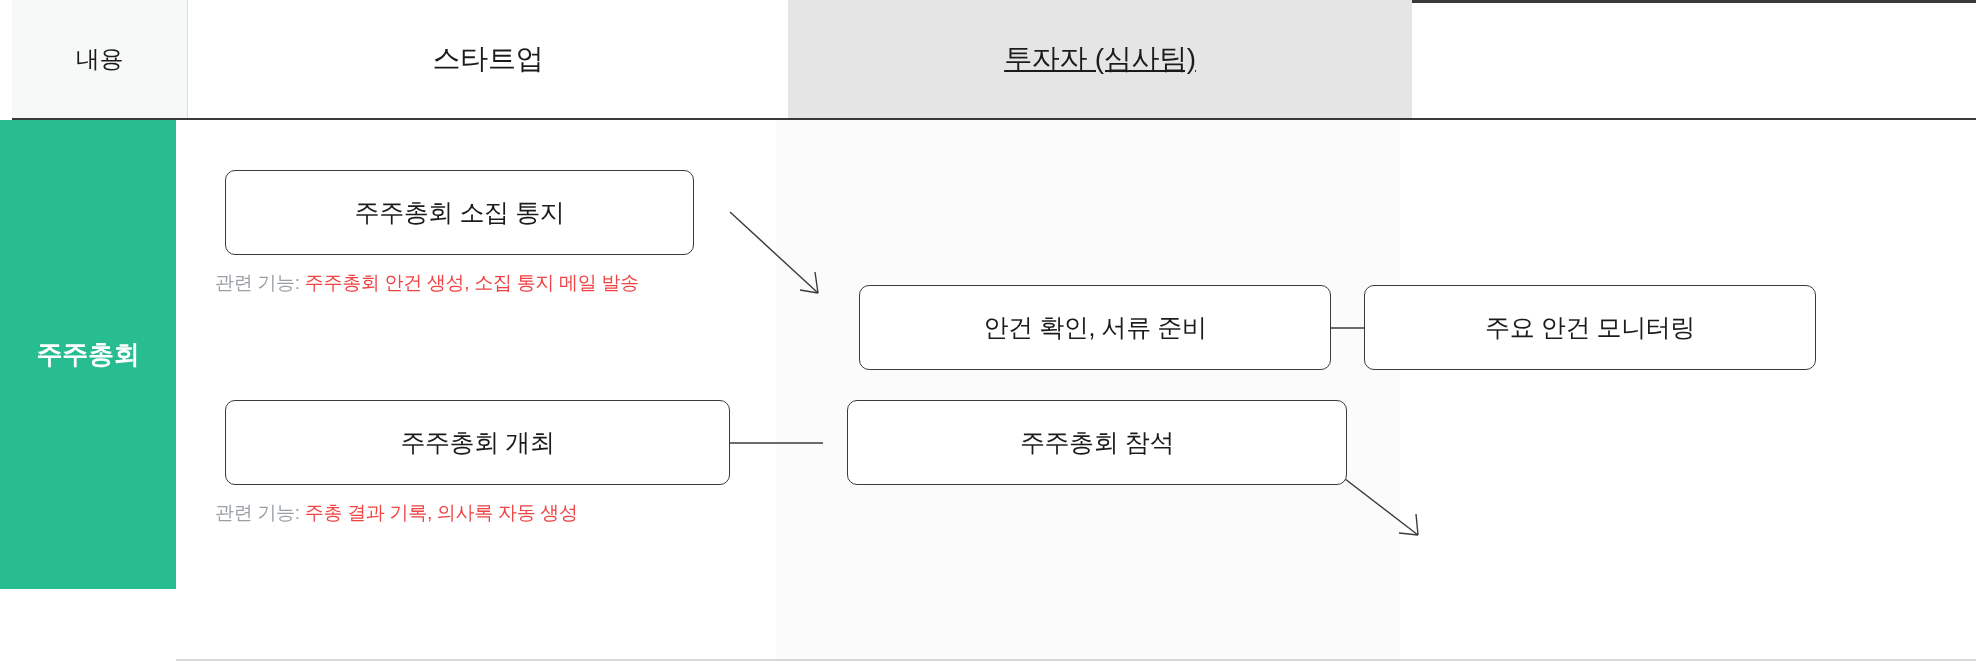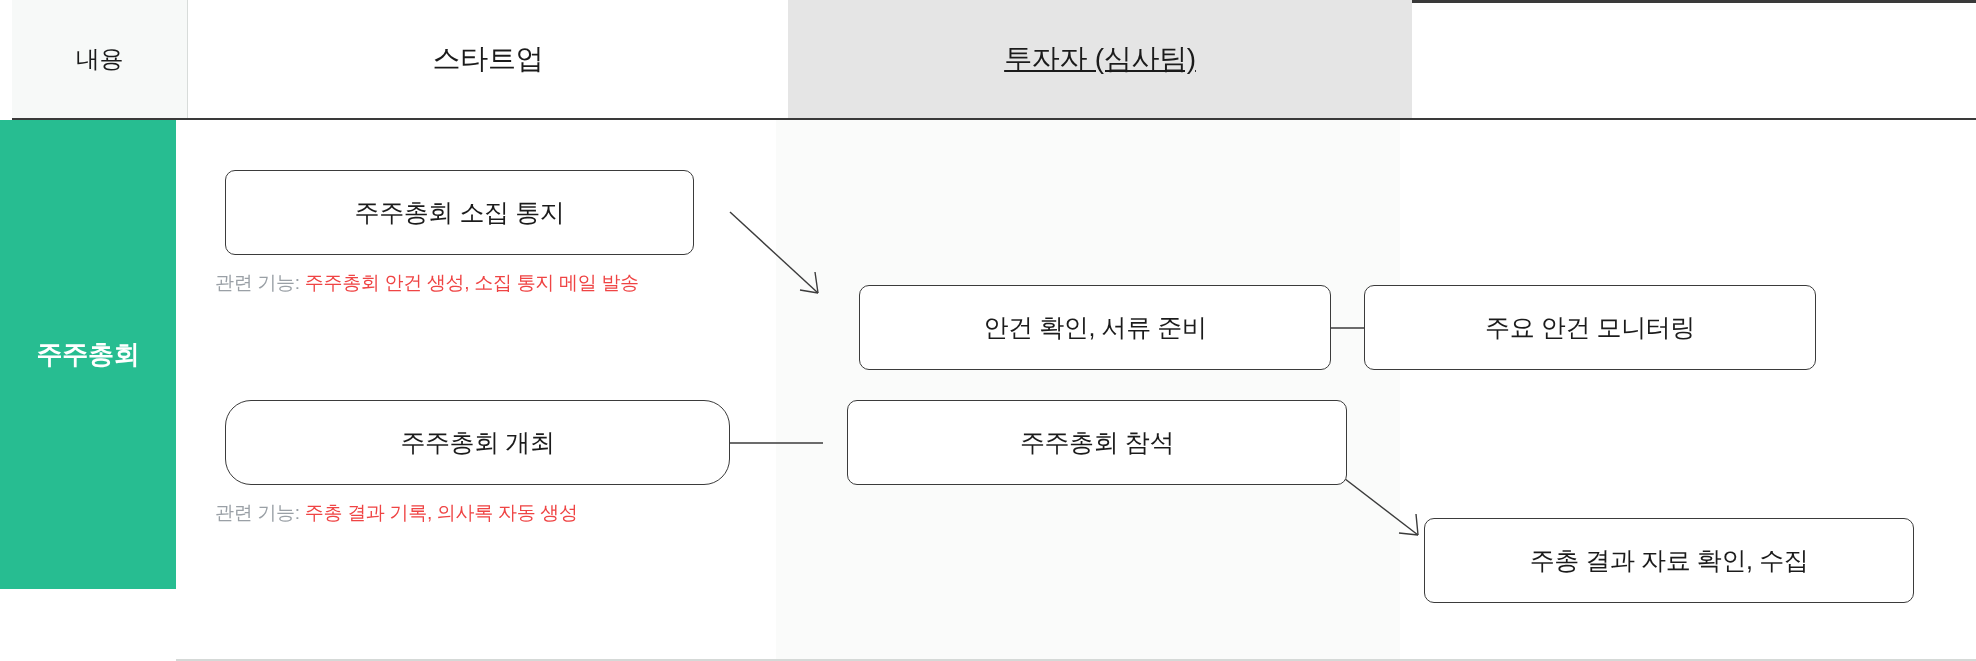--- a/index.html
+++ b/index.html
@@ -98,21 +98,21 @@
     align-items: center;
     justify-content: center;
     font-size: 25px;
     color: #1b1b1b;
     letter-spacing: -0.4px;
     text-align: center;
     padding: 0 12px;
   }
 
   .box-notice   { left: 225px;  top: 170px; width: 469px; height: 85px; }
-  .box-hold     { left: 225px;  top: 400px; width: 505px; height: 85px; border-radius: 26px; }
+  .box-hold     { left: 225px;  top: 400px; width: 505px; height: 85px; }
   .box-agenda   { left: 823px;  top: 285px; width: 472px; height: 85px; margin-left: 36px; }
   .box-attend   { left: 847px;  top: 400px; width: 500px; height: 85px; }
   .box-monitor  { left: 1364px; top: 285px; width: 452px; height: 85px; }
   .box-collect  { left: 1424px; top: 518px; width: 490px; height: 85px; }
 
   
   .caption {
     position: absolute;
     font-size: 19px;
     color: #9aa0a6;
@@ -186,16 +186,15 @@
   <div class="caption caption-hold">
     <span>관련 기능: </span><span class="fn">주총 결과 기록, 의사록 자동 생성</span>
   </div>
 
   <div class="pbox box-agenda">안건 확인, 서류 준비</div>
 
   <div class="pbox box-attend">주주총회 참석</div>
 
   <div class="pbox box-monitor">주요 안건 모니터링</div>
 
-  <div class="pbox box-collect">주총 결과 자료 확인, 수집</div>
 
   <div class="bottom-rule"></div>
 </div>
 
 </body></html>

